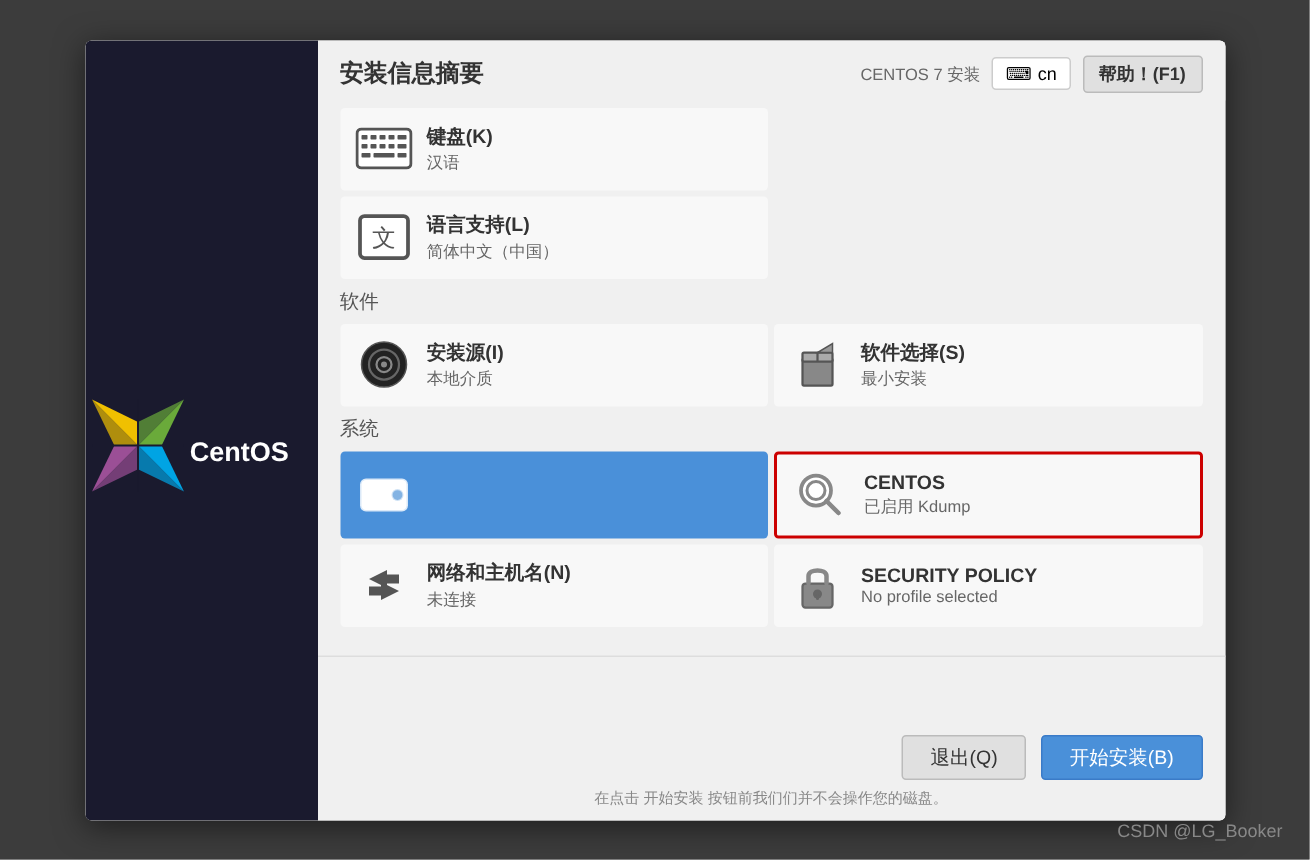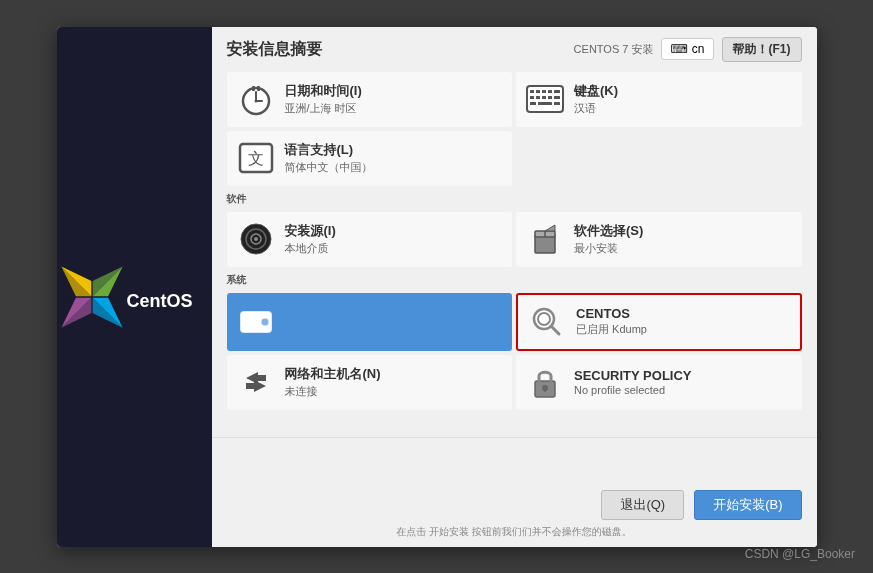--- a/index.html
+++ b/index.html
@@ -111,24 +111,24 @@
     }
 
     
     .grid-area {
       flex: 1;
       padding: 5px 15px 5px 15px;
       overflow-y: auto;
     }
 
     .section-label {
-      font-size: 10px;
+      font-size: 13px;
       color: #555;
       margin: 6px 0 6px 0;
-      font-weight: bold;
+      font-weight: normal;
     }
 
     .items-grid {
       display: grid;
       grid-template-columns: 1fr 1fr;
       gap: 4px;
       margin-bottom: 4px;
     }
 
     .item-cell {
@@ -275,37 +275,20 @@
             <span>⌨</span>
             <span>cn</span>
           </div>
           <button class="help-btn">帮助！(F1)</button>
         </div>
       </div>
 
       <div class="grid-area">
 
         <div class="items-grid">
-          <div class="item-cell">
-            <div class="item-icon">
-              <svg width="36" height="36" viewBox="0 0 36 36" xmlns="http://www.w3.org/2000/svg">
-                <circle cx="18" cy="20" r="13" fill="white" stroke="#555" stroke-width="2.5"></circle>
-                <line x1="18" y1="20" x2="18" y2="11" stroke="#555" stroke-width="2" stroke-linecap="round"></line>
-                <line x1="18" y1="20" x2="24" y2="20" stroke="#555" stroke-width="2" stroke-linecap="round"></line>
-                <circle cx="18" cy="20" r="1.5" fill="#555"></circle>
-
-                <rect x="14" y="5" width="3" height="5" rx="1" fill="#555"></rect>
-                <rect x="19" y="5" width="3" height="5" rx="1" fill="#555"></rect>
-              </svg>
-            </div>
-            <div class="item-text">
-              <span class="item-title">日期和时间(I)</span>
-              <span class="item-subtitle">亚洲/上海 时区</span>
-            </div>
-          </div>
 
           <div class="item-cell">
             <div class="item-icon">
               <svg width="38" height="28" viewBox="0 0 38 28" xmlns="http://www.w3.org/2000/svg">
                 <rect x="1" y="1" width="36" height="26" rx="3" fill="white" stroke="#555" stroke-width="2"></rect>
                 <rect x="4" y="5" width="4" height="3" rx="0.5" fill="#555"></rect>
                 <rect x="10" y="5" width="4" height="3" rx="0.5" fill="#555"></rect>
                 <rect x="16" y="5" width="4" height="3" rx="0.5" fill="#555"></rect>
                 <rect x="22" y="5" width="4" height="3" rx="0.5" fill="#555"></rect>
                 <rect x="28" y="5" width="6" height="3" rx="0.5" fill="#555"></rect>

